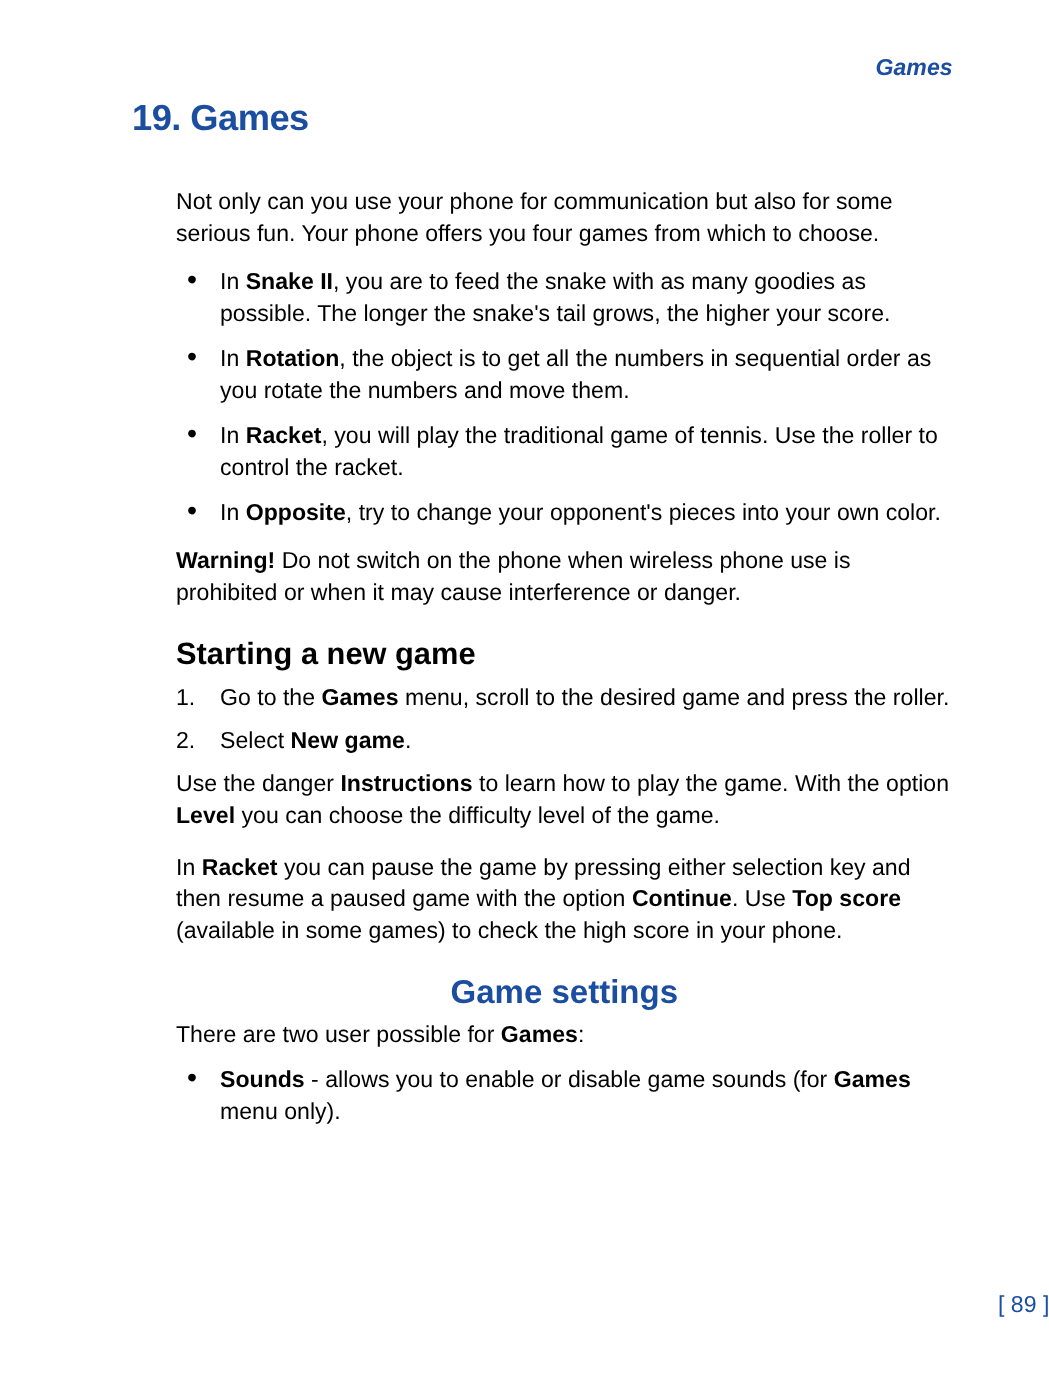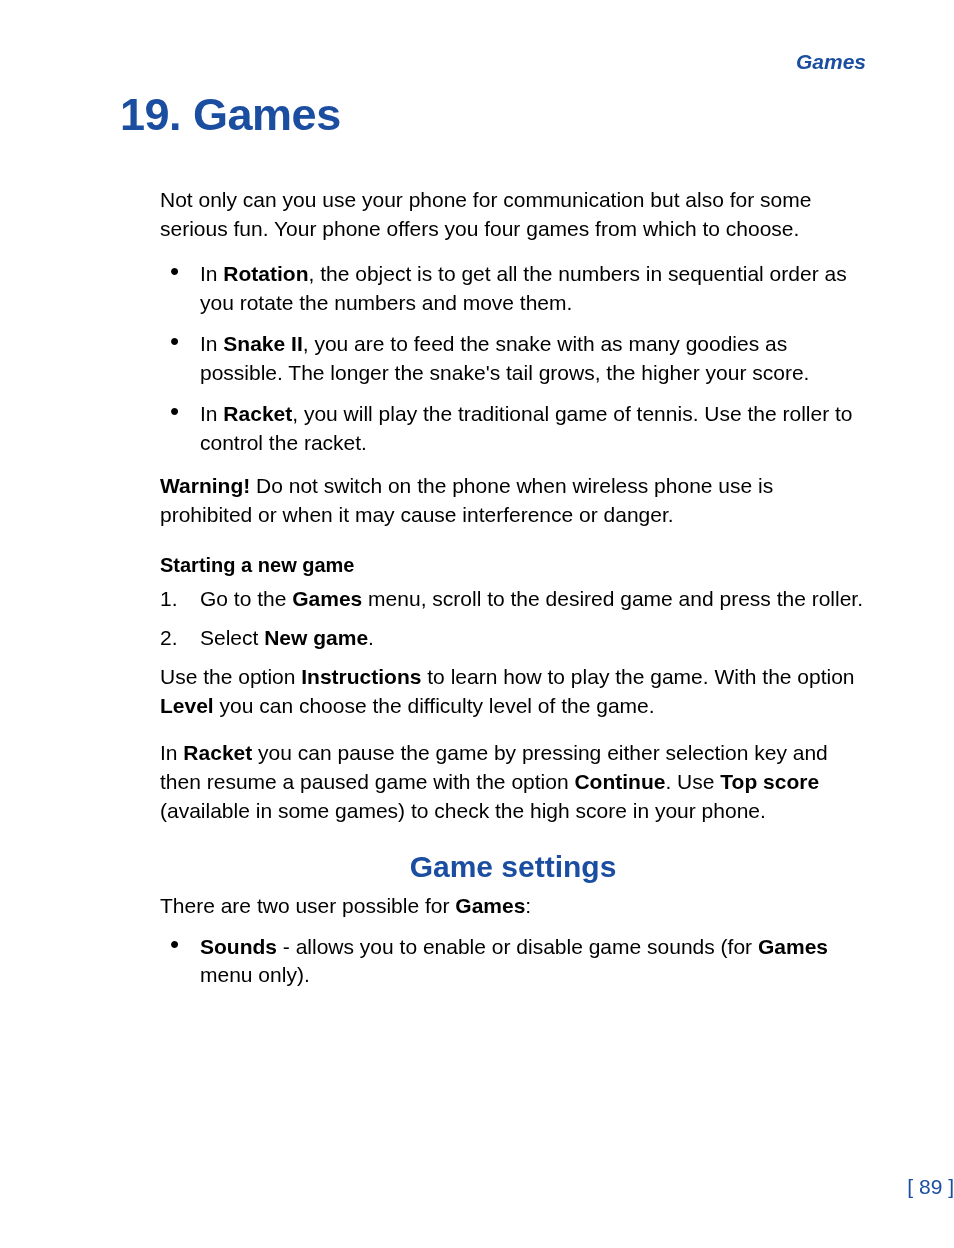--- a/index.html
+++ b/index.html
@@ -16,21 +16,21 @@
   .header-label {
     position: absolute;
     top: 48px;
     right: 88px;
     font-style: italic;
     font-weight: bold;
     color: #1b4ea0;
     font-size: 21px;
   }
   .chapter-title {
-    font-size: 45px;
+    font-size: 33px;
     font-weight: 800;
     color: #1b4ea0;
     margin-top: 36px;
     margin-bottom: 40px;
     letter-spacing: -0.5px;
   }
   .content { padding-left: 40px; }
   .intro { margin-bottom: 16px; }
   ul.bullets { list-style: none; margin-bottom: 14px; }
   ul.bullets > li {
@@ -40,21 +40,21 @@
   }
   ul.bullets > li::before {
     content: "•";
     position: absolute;
     left: 10px;
     top: -2px;
     font-size: 26px;
     line-height: 1;
   }
   .warning-para { margin-bottom: 22px; }
-  .sub-h { font-size: 20px; font-weight: 700; margin-bottom: 6px; }
+  .sub-h { font-size: 28px; font-weight: 700; margin-bottom: 6px; }
   ol.numbers { list-style: none; counter-reset: step; }
   ol.numbers > li {
     position: relative;
     padding-left: 40px;
     margin-bottom: 10px;
     counter-increment: step;
   }
   ol.numbers > li::before {
     content: counter(step) ".";
     position: absolute;
@@ -90,46 +90,49 @@
   <span>19.</span>
   <span>Games</span>
 </h1>
 
 <div class="content">
 
   <p class="intro">Not only can you use your phone for communication but also for some serious fun. Your phone offers you four games from which to choose.</p>
 
   <ul class="bullets">
     <li>
+      <span>In </span><span class="b">Snake II</span><span>, you are to feed the snake with as many goodies as possible. The longer the snake's tail grows, the higher your score.</span>
+    </li>
+    <li>
       <span>In </span><span class="b">Rotation</span><span>, the object is to get all the numbers in sequential order as you rotate the numbers and move them.</span>
     </li>
     <li>
-      <span>In </span><span class="b">Snake II</span><span>, you are to feed the snake with as many goodies as possible. The longer the snake's tail grows, the higher your score.</span>
+      <span>In </span><span class="b">Racket</span><span>, you will play the traditional game of tennis. Use the roller to control the racket.</span>
     </li>
     <li>
-      <span>In </span><span class="b">Racket</span><span>, you will play the traditional game of tennis. Use the roller to control the racket.</span>
+      <span>In </span><span class="b">Opposite</span><span>, try to change your opponent's pieces into your own color.</span>
     </li>
   </ul>
 
   <p class="warning-para">
     <span class="b">Warning!</span><span>  Do not switch on the phone when wireless phone use is prohibited or when it may cause interference or danger.</span>
   </p>
 
   <h3 class="sub-h">Starting a new game</h3>
   <ol class="numbers">
     <li>
       <span>Go to the </span><span class="b">Games</span><span> menu, scroll to the desired game and press the roller.</span>
     </li>
     <li>
       <span>Select </span><span class="b">New game</span><span>.</span>
     </li>
   </ol>
 
   <p class="para">
-    <span>Use the option </span><span class="b">Instructions</span><span> to learn how to play the game. With the option </span><span class="b">Level</span><span> you can choose the difficulty level of the game.</span>
+    <span>Use the danger </span><span class="b">Instructions</span><span> to learn how to play the game. With the option </span><span class="b">Level</span><span> you can choose the difficulty level of the game.</span>
   </p>
 
   <p class="para">
     <span>In </span><span class="b">Racket</span><span> you can pause the game by pressing either selection key and then resume a paused game with the option </span><span class="b">Continue</span><span>. Use </span><span class="b">Top score</span><span> (available in some games) to check the high score in your phone.</span>
   </p>
 
   <h2 class="section-h">Game settings</h2>
   <p class="para" style="margin-bottom:12px">
     <span>There are two user possible for </span><span class="b">Games</span><span>:</span>
   </p>

